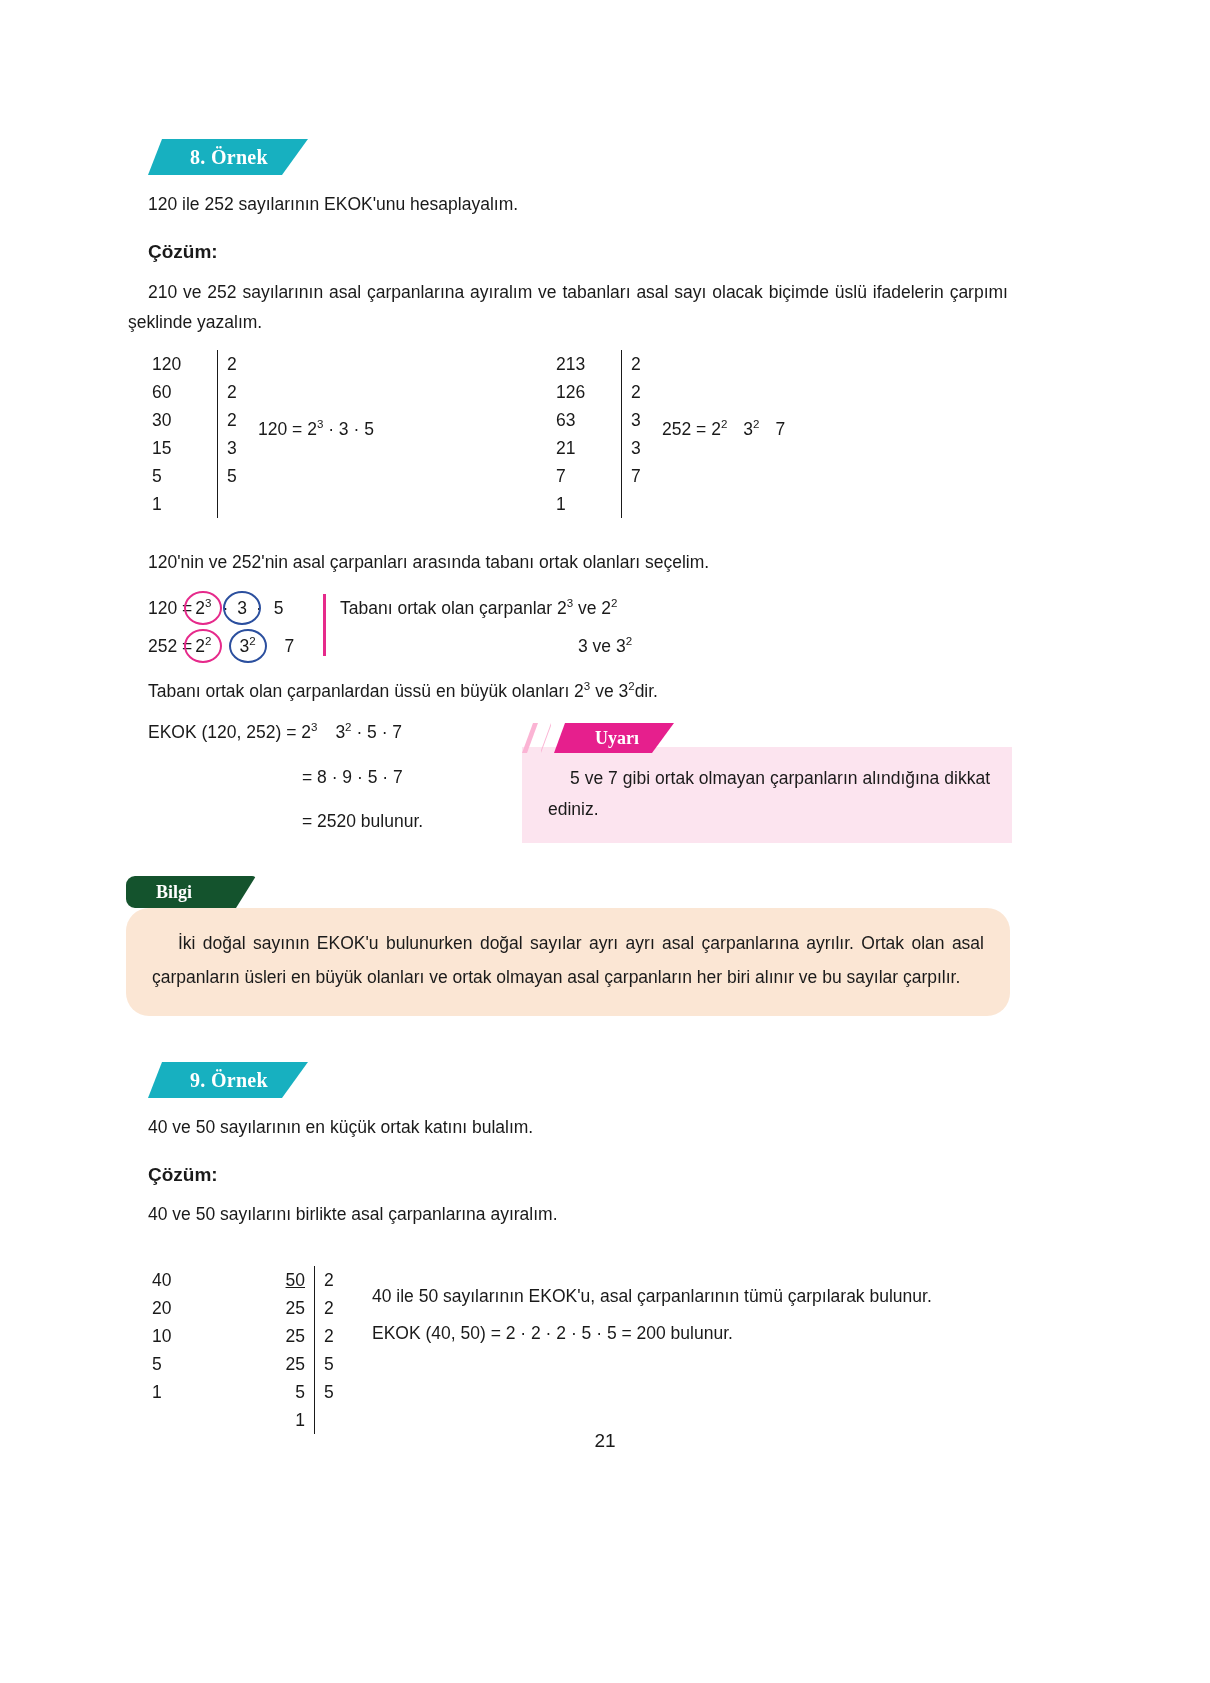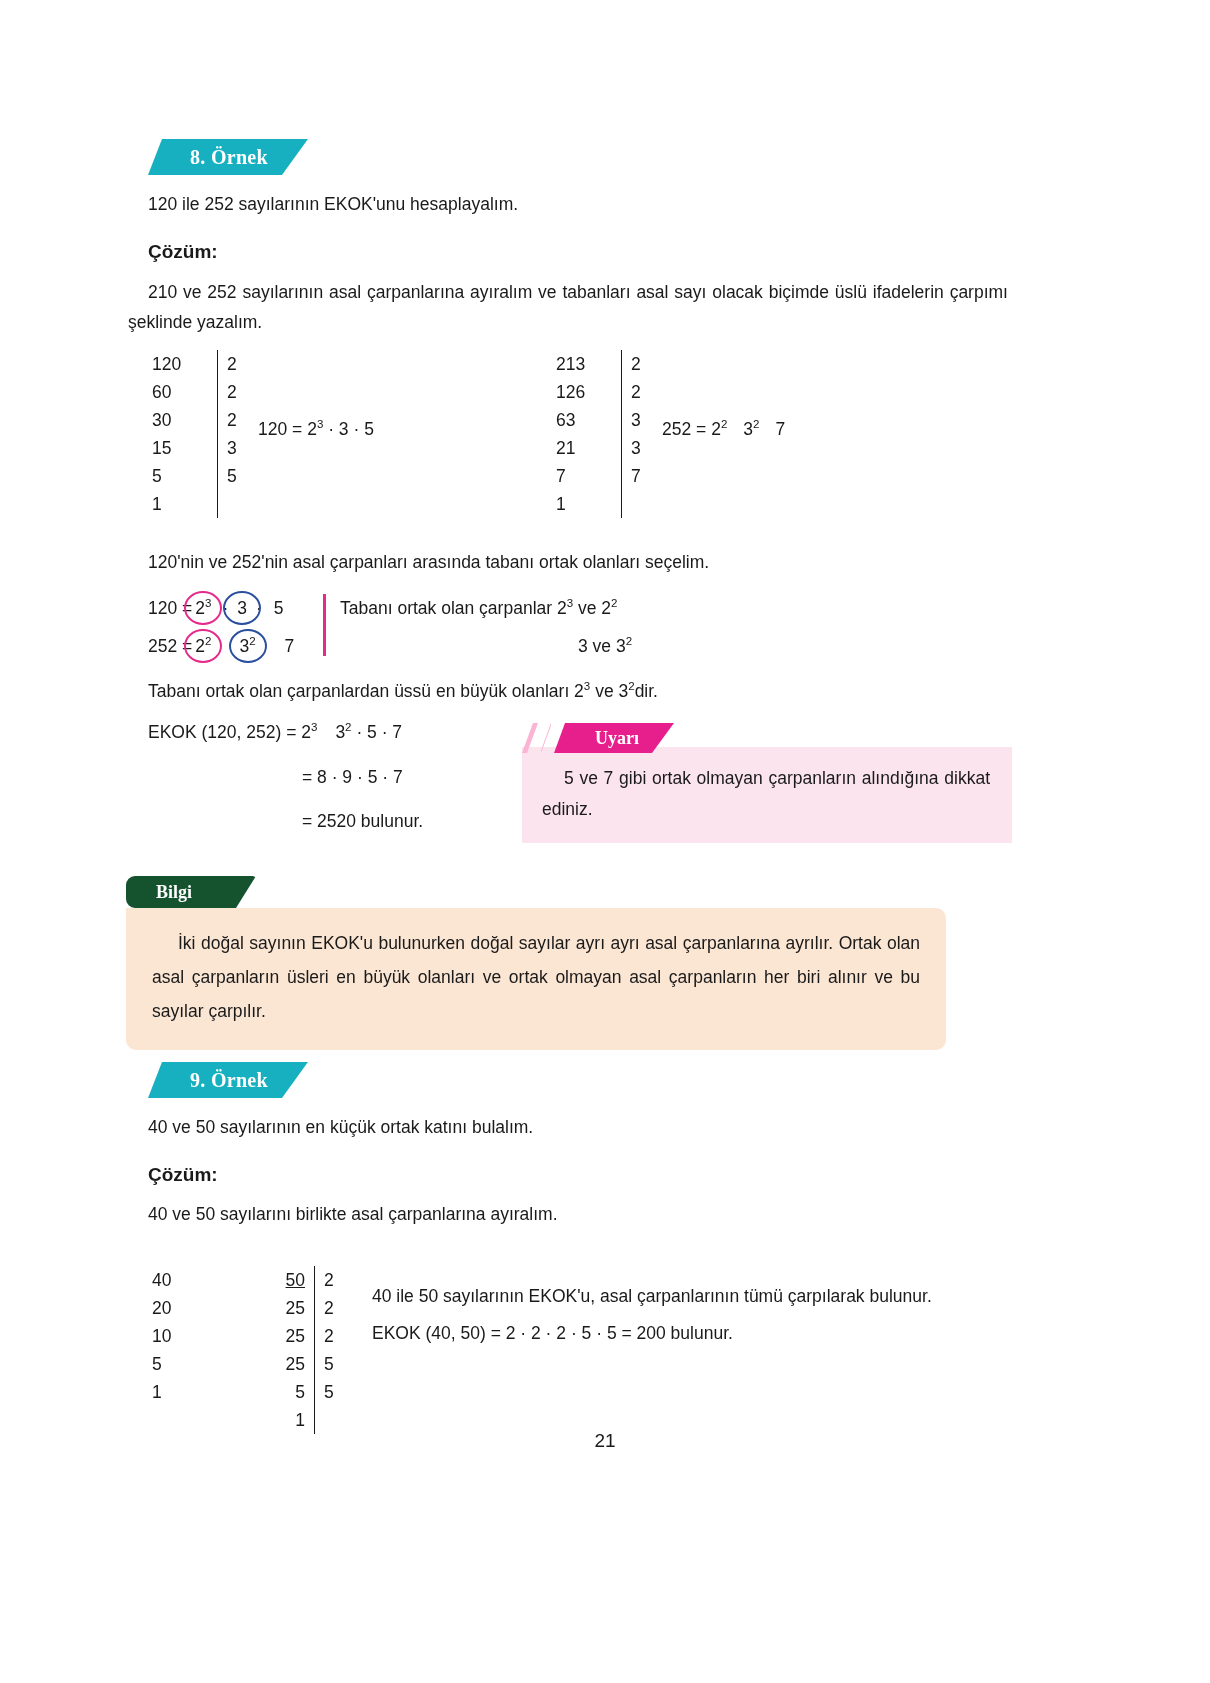--- a/index.html
+++ b/index.html
@@ -117,21 +117,21 @@
     font-family: "Liberation Serif", serif;
     font-weight: bold;
     font-size: 18px;
     line-height: 30px;
     text-align: center;
     padding-left: 6px;
     box-sizing: border-box;
   }
   .uyari-body {
     background: #fce4ef;
-    padding: 16px 22px 18px 20px;
+    padding: 16px 22px 18px 26px;
     font-size: 17.5px;
     line-height: 31px;
     text-align: justify;
     box-sizing: border-box;
   }
   .uyari-body p { margin: 0; text-indent: 22px; }
 
   
   .bilgi-wrap { position: absolute; }
   .bilgi-head {
@@ -287,21 +287,21 @@
       <div class="stripe" style="left:19px; width:10px; background:#fbb4d4;"></div>
       <div class="uyari-label">Uyarı</div>
     </div>
     <div class="uyari-body" style="width:490px;">
       <p>5 ve 7 gibi ortak olmayan çarpanların alındığına dikkat ediniz.</p>
     </div>
   </div>
 
   <div class="bilgi-wrap" style="left:126px; top:876px; width:884px;">
     <div class="bilgi-head">Bilgi</div>
-    <div class="bilgi-body" style="width:820px;">
+    <div class="bilgi-body" style="width:884px;border-radius:23px;">
       <p>İki doğal sayının EKOK'u bulunurken doğal sayılar ayrı ayrı asal çarpanlarına ayrılır. Ortak olan asal çarpanların üsleri en büyük olanları ve ortak olmayan asal çarpanların her biri alınır ve bu sayılar çarpılır.</p>
     </div>
   </div>
 
   <div class="ornek-badge" style="left:148px; top:1062px;">9. Örnek</div>
 
   <div class="txt" style="left:148px; top:1112px; width:900px;">40 ve 50 sayılarının en küçük ortak katını bulalım.</div>
 
   <div class="txt bold" style="left:148px; top:1160px;">Çözüm:</div>
 

